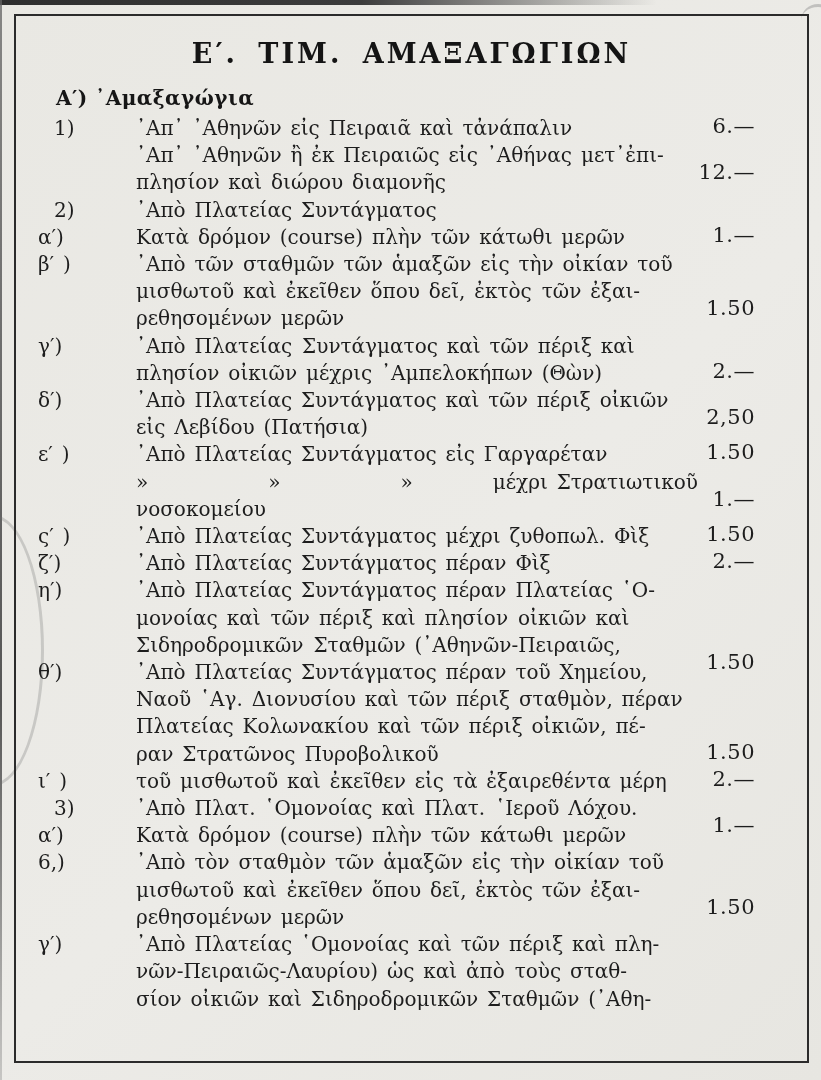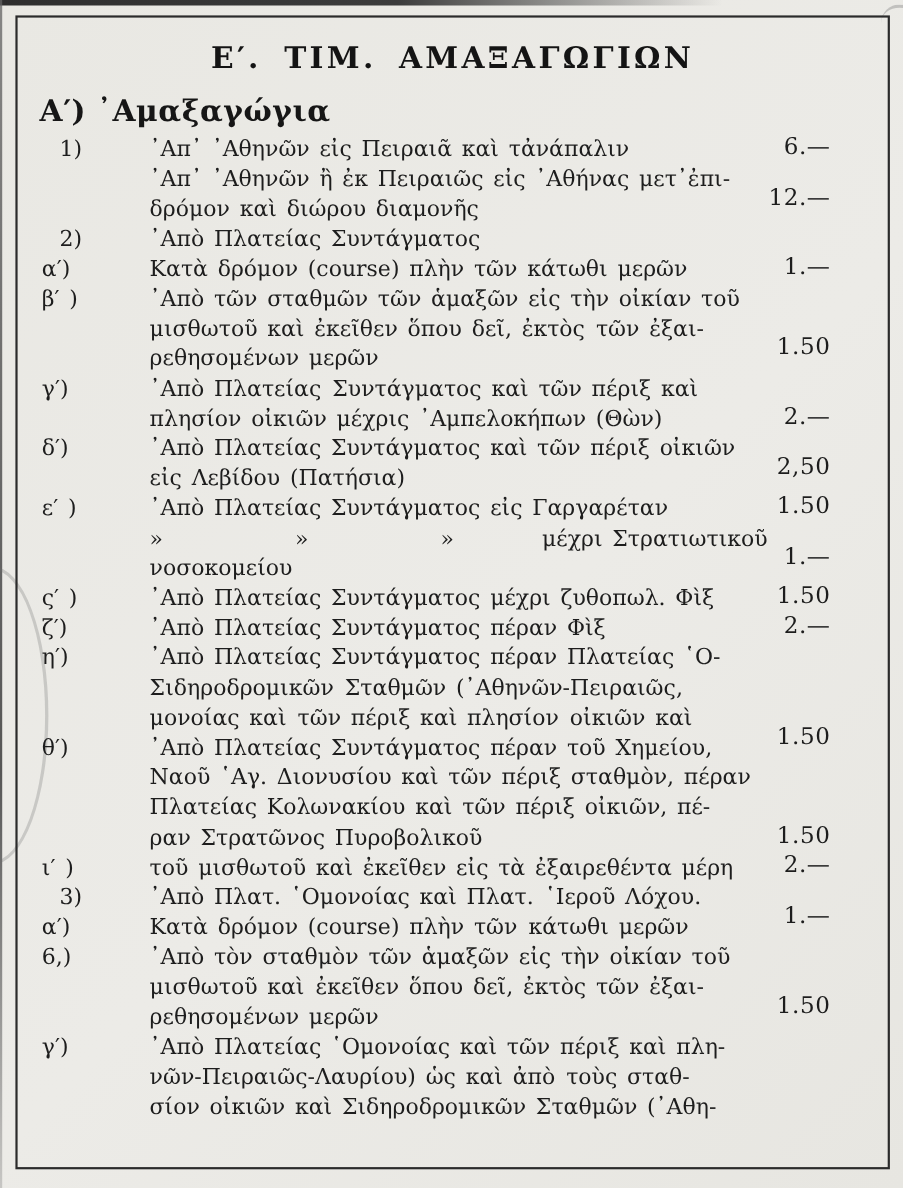--- a/index.html
+++ b/index.html
@@ -31,22 +31,22 @@
     position:absolute;left:14px;top:14px;width:795px;height:1049px;
     border:2px solid #2b2b2b;box-sizing:border-box;overflow:hidden;
   }
   .title{
     margin:22px 0 0 0;
     text-align:center;
     font-size:27px;font-weight:bold;color:#141414;
     letter-spacing:3px;word-spacing:8px;
   }
   .section{
-    margin:17px 0 5px 20px;
-    font-size:27px;font-weight:bold;color:#161616;
+    margin:17px 0 5px 40px;
+    font-size:20px;font-weight:bold;color:#161616;
     letter-spacing:.5px;
   }
   .rows{position:relative;}
   .row{
     position:relative;
     padding-left:72px;padding-right:140px;
     line-height:27.2px;font-size:20px;
     word-spacing:2.5px;
     white-space:nowrap;
   }
@@ -82,21 +82,21 @@
         </div>
 
         <div class="row cont">
           
           <span class="text">᾽Απ᾽ ᾽Αθηνῶν ἢ ἐκ Πειραιῶς εἰς ᾽Αθήνας μετ᾽ἐπι-</span>
           
         </div>
 
         <div class="row cont">
           
-          <span class="text">δρόμον καὶ διώρου διαμονῆς</span>
+          <span class="text">πλησίον καὶ διώρου διαμονῆς</span>
           <span class="price up">12.—</span>
         </div>
 
         <div class="row num">
           <span class="marker">2)</span>
           <span class="text">᾽Απὸ Πλατείας Συντάγματος</span>
           
         </div>
 
         <div class="row let">
@@ -178,27 +178,27 @@
         </div>
 
         <div class="row let">
           <span class="marker">η′)</span>
           <span class="text">᾽Απὸ Πλατείας Συντάγματος πέραν Πλατείας ῾Ο-</span>
           
         </div>
 
         <div class="row cont">
           
+          <span class="text">μονοίας καὶ τῶν πέριξ καὶ πλησίον οἰκιῶν καὶ</span>
+          
+        </div>
+
+        <div class="row cont">
+          
           <span class="text">Σιδηροδρομικῶν Σταθμῶν (᾽Αθηνῶν-Πειραιῶς,</span>
-          
-        </div>
-
-        <div class="row cont">
-          
-          <span class="text">μονοίας καὶ τῶν πέριξ καὶ πλησίον οἰκιῶν καὶ</span>
           
         </div>
 
         <div class="row cont">
           
           <span class="price up">1.50</span>
         </div>
 
         <div class="row let">
           <span class="marker">θ′)</span>

